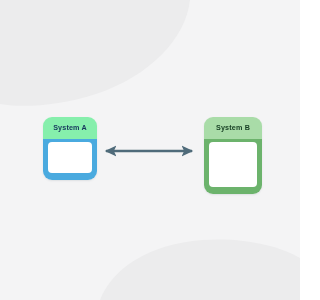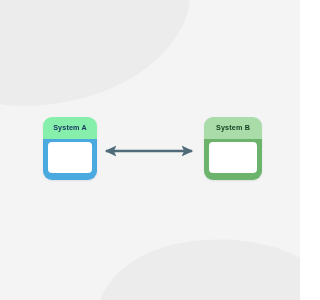--- a/index.html
+++ b/index.html
@@ -76,21 +76,21 @@
   }
   #node-a .node-header { background: #86efac; }
   #node-a .node-title  { color: #16355c; }
   #node-a .node-body   { background: #4aaadf; }
 
   
   #node-b {
     left: 204px;
     top: 117px;
     width: 58px;
-    height: 63px;
+    height: 77px;
     text-align: center;
   }
   #node-b .node-header { background: #a9dca8; }
   #node-b .node-title  { color: #153d22; }
   #node-b .node-body   { background: #6cb36c; }
 
   
   #connector {
     position: absolute;
     left: 99px;

